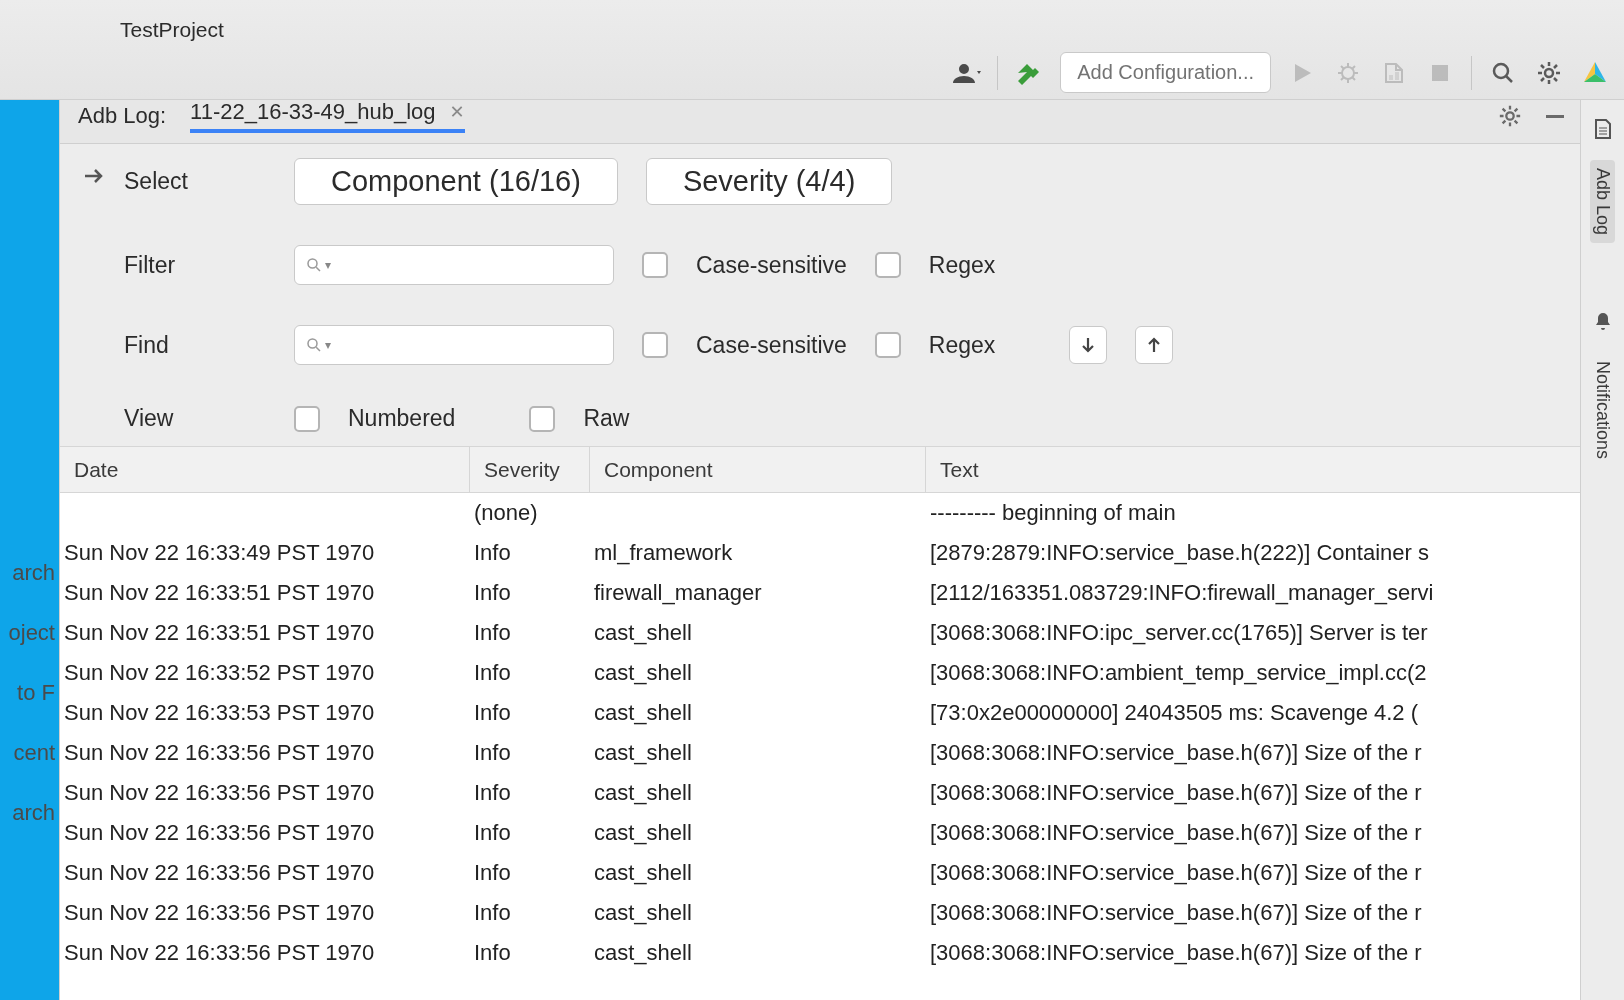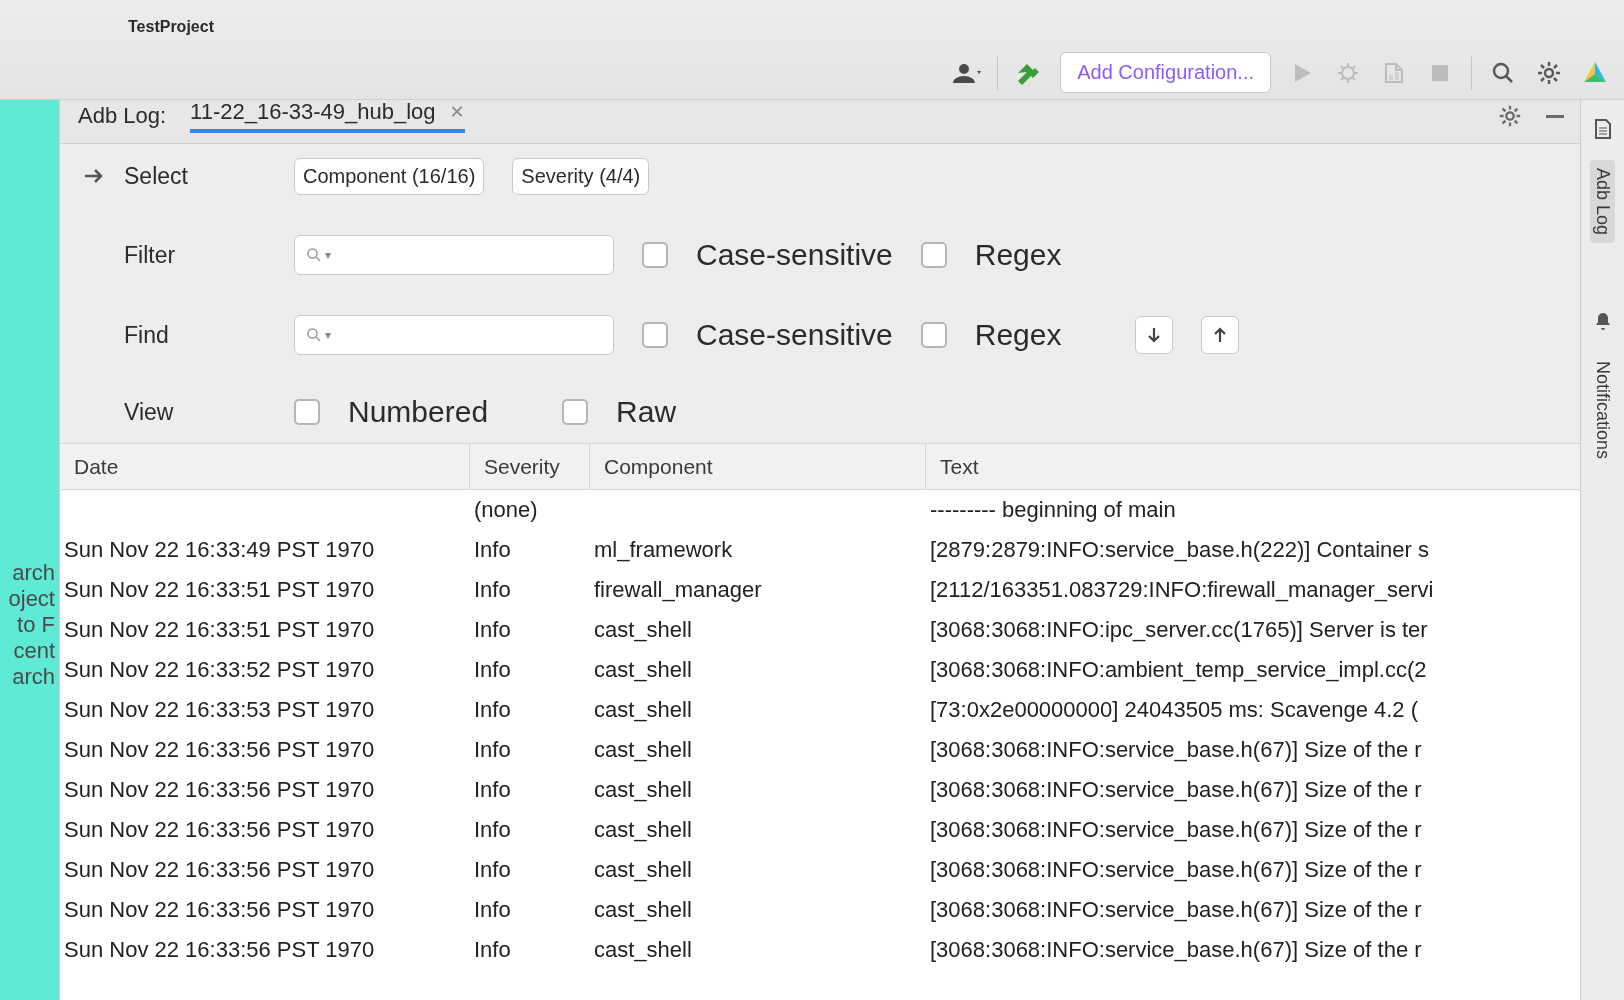--- a/index.html
+++ b/index.html
@@ -7,42 +7,42 @@
   .root { display: flex; flex-direction: column; width: 100%; height: 100%; }
 
   
   .top-toolbar {
     height: 100px;
     background: linear-gradient(#ececec, #e4e4e4);
     border-bottom: 1px solid #cfcfcf;
     position: relative;
   }
   .project-title {
-    position: absolute; top: 18px; left: 128px;
-    font-size: 16px; font-weight: 700; color: #2b2b2b;
+    position: absolute; top: 18px; left: 120px;
+    font-size: 21px; font-weight: 400; color: #2b2b2b;
   }
   .toolbar-right {
     position: absolute; right: 14px; top: 52px;
     display: flex; align-items: center; gap: 16px;
   }
   .tb-sep { width: 1px; height: 34px; background: #c6c6c6; }
   .tb-icon { width: 30px; height: 30px; display:flex; align-items:center; justify-content:center; color:#6a6a6a; }
   .tb-icon.disabled { opacity:.45 }
   .add-config {
     background:#fff; border:1px solid #c9c9c9; border-radius:6px;
-    padding:8px 16px; font-size:20px; color:#8b5cf6;
+    padding:8px 16px; font-size:20px; color:#737373;
   }
 
   
   .main { flex:1; display:flex; overflow:hidden }
 
   .left-gutter {
-    width:60px; background:#5eead4; border-right:1px solid #cfcfcf;
+    width:60px; background:#0ea5e9; border-right:1px solid #cfcfcf;
     display:flex; flex-direction:column; align-items:flex-end;
-    padding-top:460px; overflow:hidden;
+    padding-top:460px; gap:34px; overflow:hidden;
   }
   .left-gutter .vtab {
     writing-mode: horizontal-tb;
     font-size:22px; color:#4a4a4a; white-space:nowrap;
     transform: translateX(-4px);
   }
 
   .center { flex:1; display:flex; flex-direction:column; min-width:0 }
 
   
@@ -74,34 +74,34 @@
     display:grid;
     grid-template-columns: 130px auto;
     row-gap:26px; column-gap:8px;
     align-items:center;
     gap:40px;
   }
   .filter-label { font-size:23px; color:#2b2b2b }
   .filter-row { display:flex; align-items:center; gap:28px }
   .pill-btn {
     background:#fff; border:1px solid #c9c9c9; border-radius:6px;
-    padding:6px 8px; font-size:20px; color:#2b2b2b;
+    padding:6px 36px; font-size:29px; color:#2b2b2b;
   }
   .search-box {
     display:flex; align-items:center;
     background:#fff; border:1px solid #c9c9c9; border-radius:6px;
     width:320px; height:40px; padding:0 10px; color:#888;
   }
   .search-box svg { flex-shrink:0 }
   .search-box .caret { font-size:12px; margin-left:2px; color:#888 }
   .check {
     width:26px; height:26px; border:2px solid #b5b5b5; border-radius:5px;
     background:#fff; flex-shrink:0;
   }
-  .lbl { font-size:30px; color:#2b2b2b }
+  .lbl { font-size:23px; color:#2b2b2b }
   .nav-btn {
     width:38px; height:38px; background:#fff; border:1px solid #c9c9c9;
     border-radius:6px; display:flex; align-items:center; justify-content:center;
     color:#444;
   }
 
   
   .table-wrap { flex:1; overflow:hidden; background:#fff; display:flex; flex-direction:column }
   .thead {
     display:grid;

